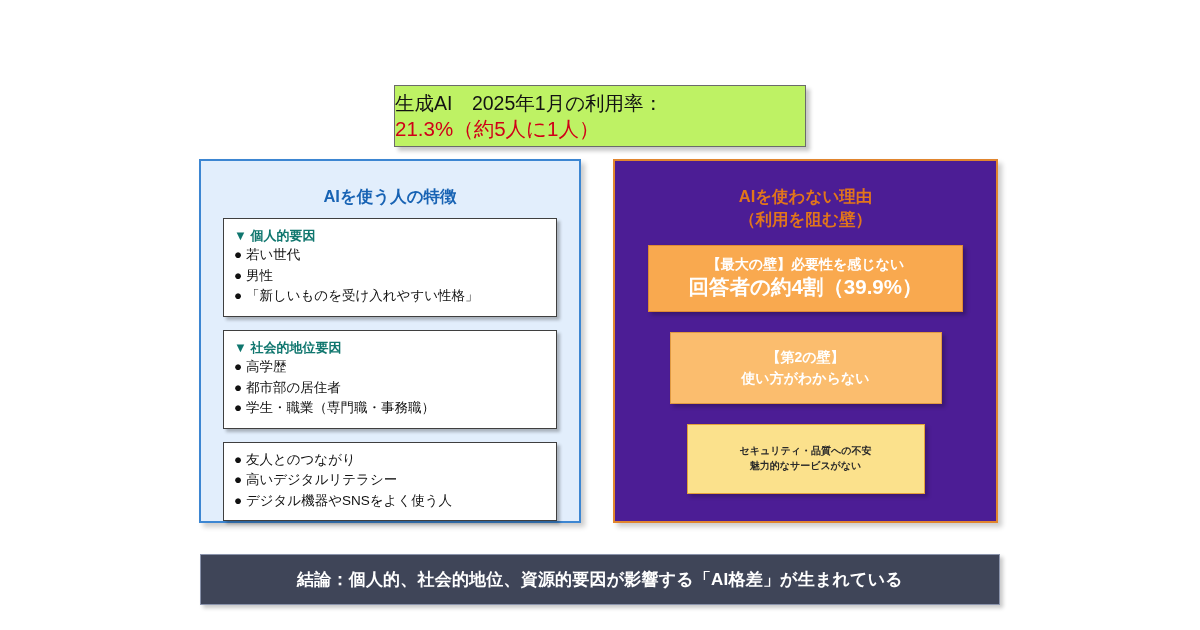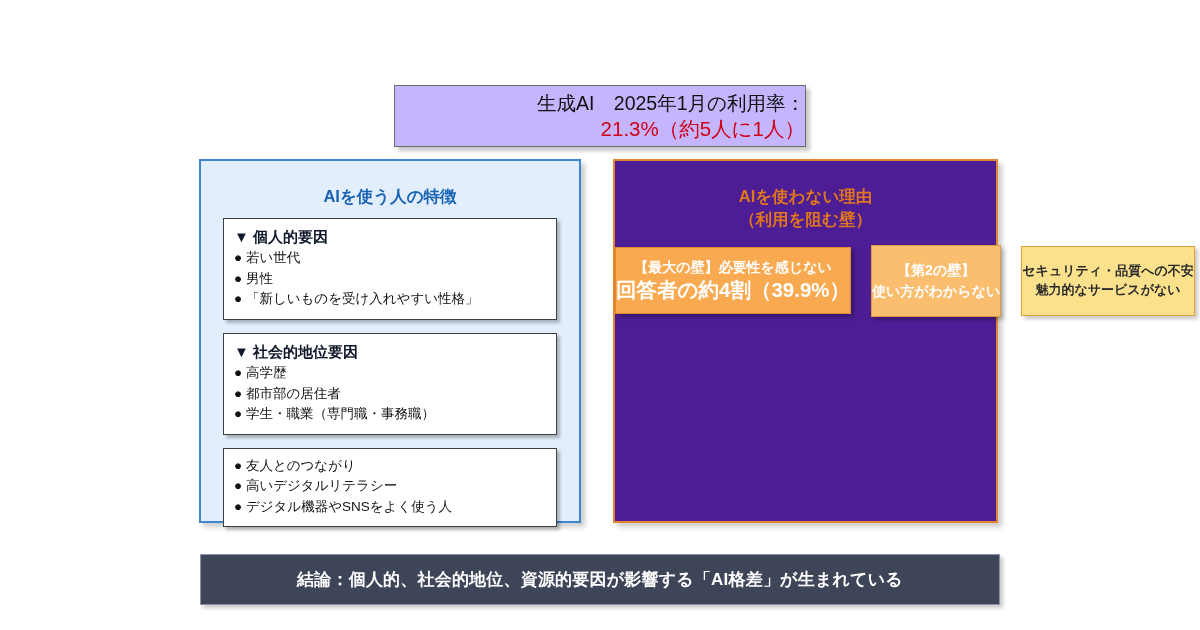--- a/index.html
+++ b/index.html
@@ -35,26 +35,26 @@
     letter-spacing: 0.5px;
   }
 
   
   .stat-box {
     position: absolute;
     left: 394px;
     top: 85px;
     width: 412px;
     height: 62px;
-    background: #c4b5fd;
+    background: #bef264;
     border: 1.6px solid #6b6b6b;
     box-shadow: 4px 4px 4px rgba(0,0,0,0.22);
     display: flex;
     flex-direction: column;
-    align-items: flex-end;
+    align-items: flex-start;
     justify-content: center;
     padding-top: 1px;
   }
   .stat-line1 {
     font-size: 19.5px;
     color: #121212;
     line-height: 1.28;
     white-space: pre;
   }
   .stat-line2 {
@@ -103,37 +103,38 @@
     gap: 13px;
     padding: 0 22px;
   }
   .card {
     background: #ffffff;
     border: 1.5px solid #3f3f3f;
     box-shadow: 3px 3px 3px rgba(0,0,0,0.26);
     padding: 7px 10px 9px 10px;
   }
   .card-title {
-    font-size: 15px;
-    font-weight: bold;
-    color: #0f172a;
+    font-size: 13px;
+    font-weight: bold;
+    color: #0f766e;
     line-height: 1.5;
     white-space: pre;
   }
   .card-item {
     font-size: 13.5px;
     color: #111111;
     line-height: 1.52;
     white-space: pre;
   }
 
   
   .bars {
     margin-top: 14px;
     display: flex;
+    flex-direction: column;
     align-items: center;
     gap: 20px;
     border-radius: 13px;
   }
   .bar {
     display: flex;
     flex-direction: column;
     align-items: center;
     justify-content: center;
     text-align: center;
@@ -165,21 +166,21 @@
     line-height: 1.45; white-space: pre;
   }
   .bar-3 {
     width: 238px;
     height: 70px;
     background: #fbe18c;
     border: 1.4px solid #e4a13a;
     box-shadow: 3px 3px 4px rgba(0,0,0,0.22);
   }
   .bar-3 .t1, .bar-3 .t2 {
-    font-size: 13px; font-weight: bold; color: #2a2a2a;
+    font-size: 10px; font-weight: bold; color: #2a2a2a;
     line-height: 1.45; white-space: pre;
   }
 
   
   .conclusion {
     position: absolute;
     left: 200px;
     top: 554px;
     width: 800px;
     height: 51px;

